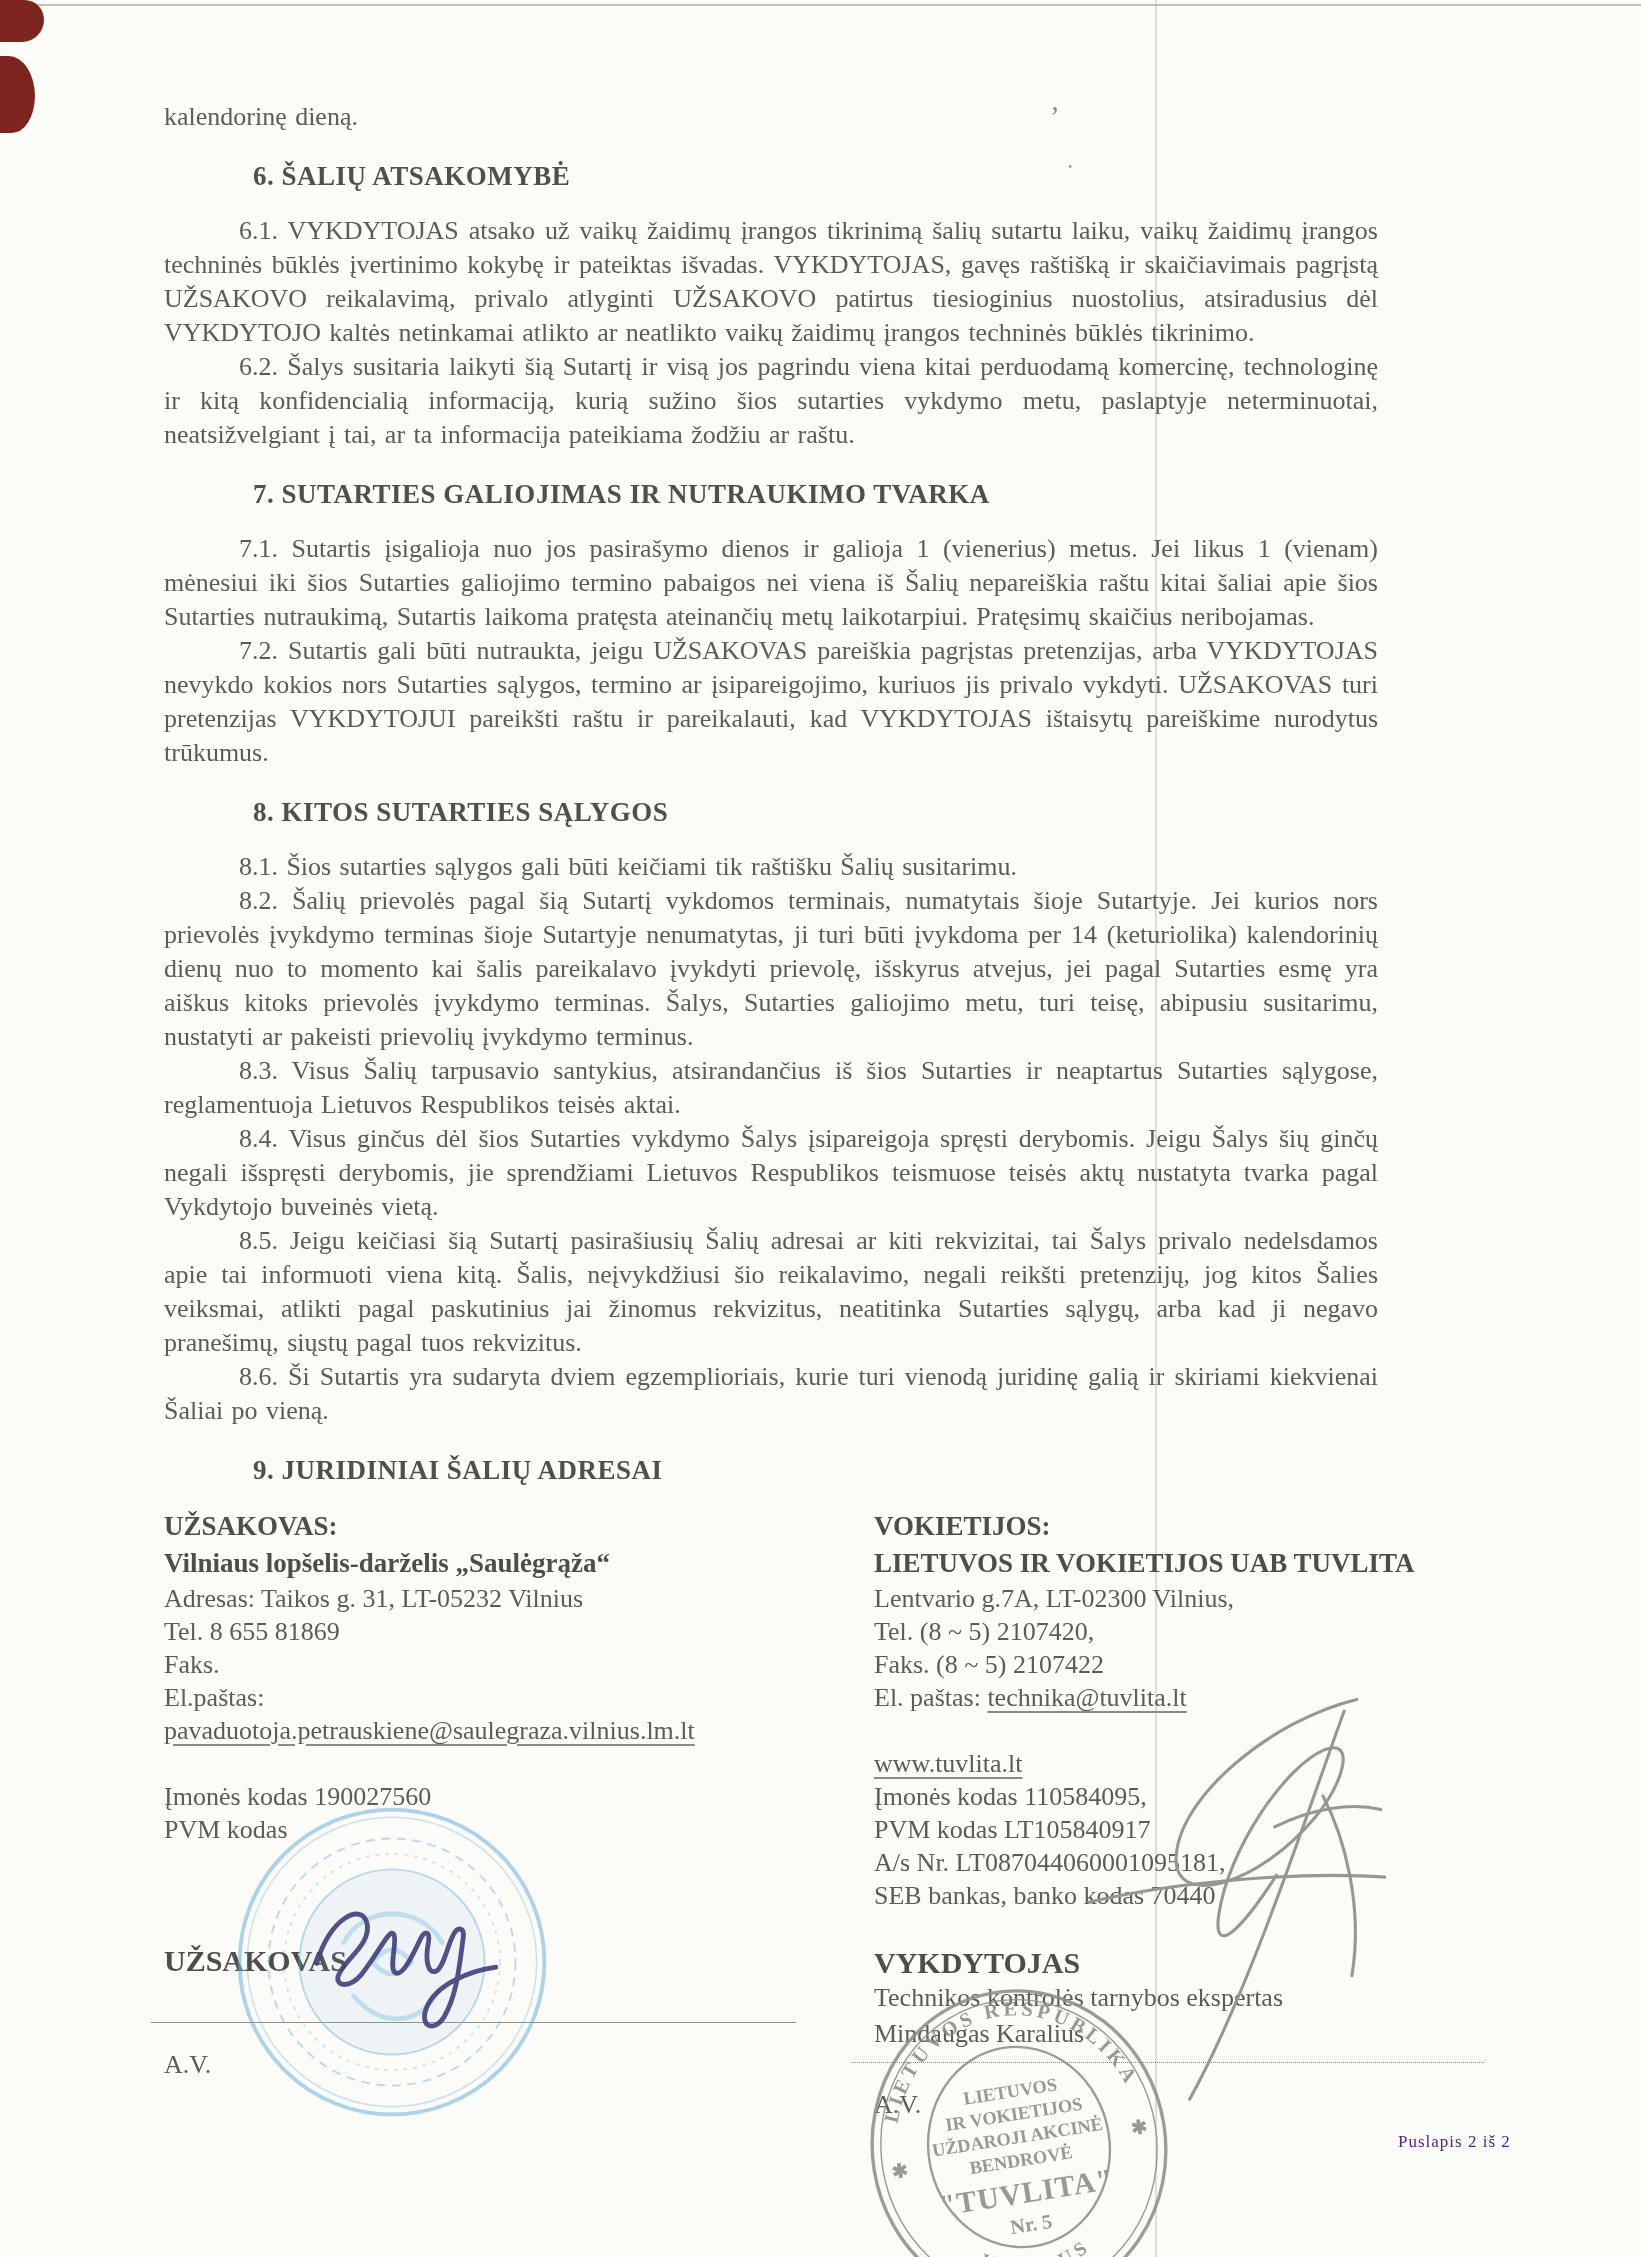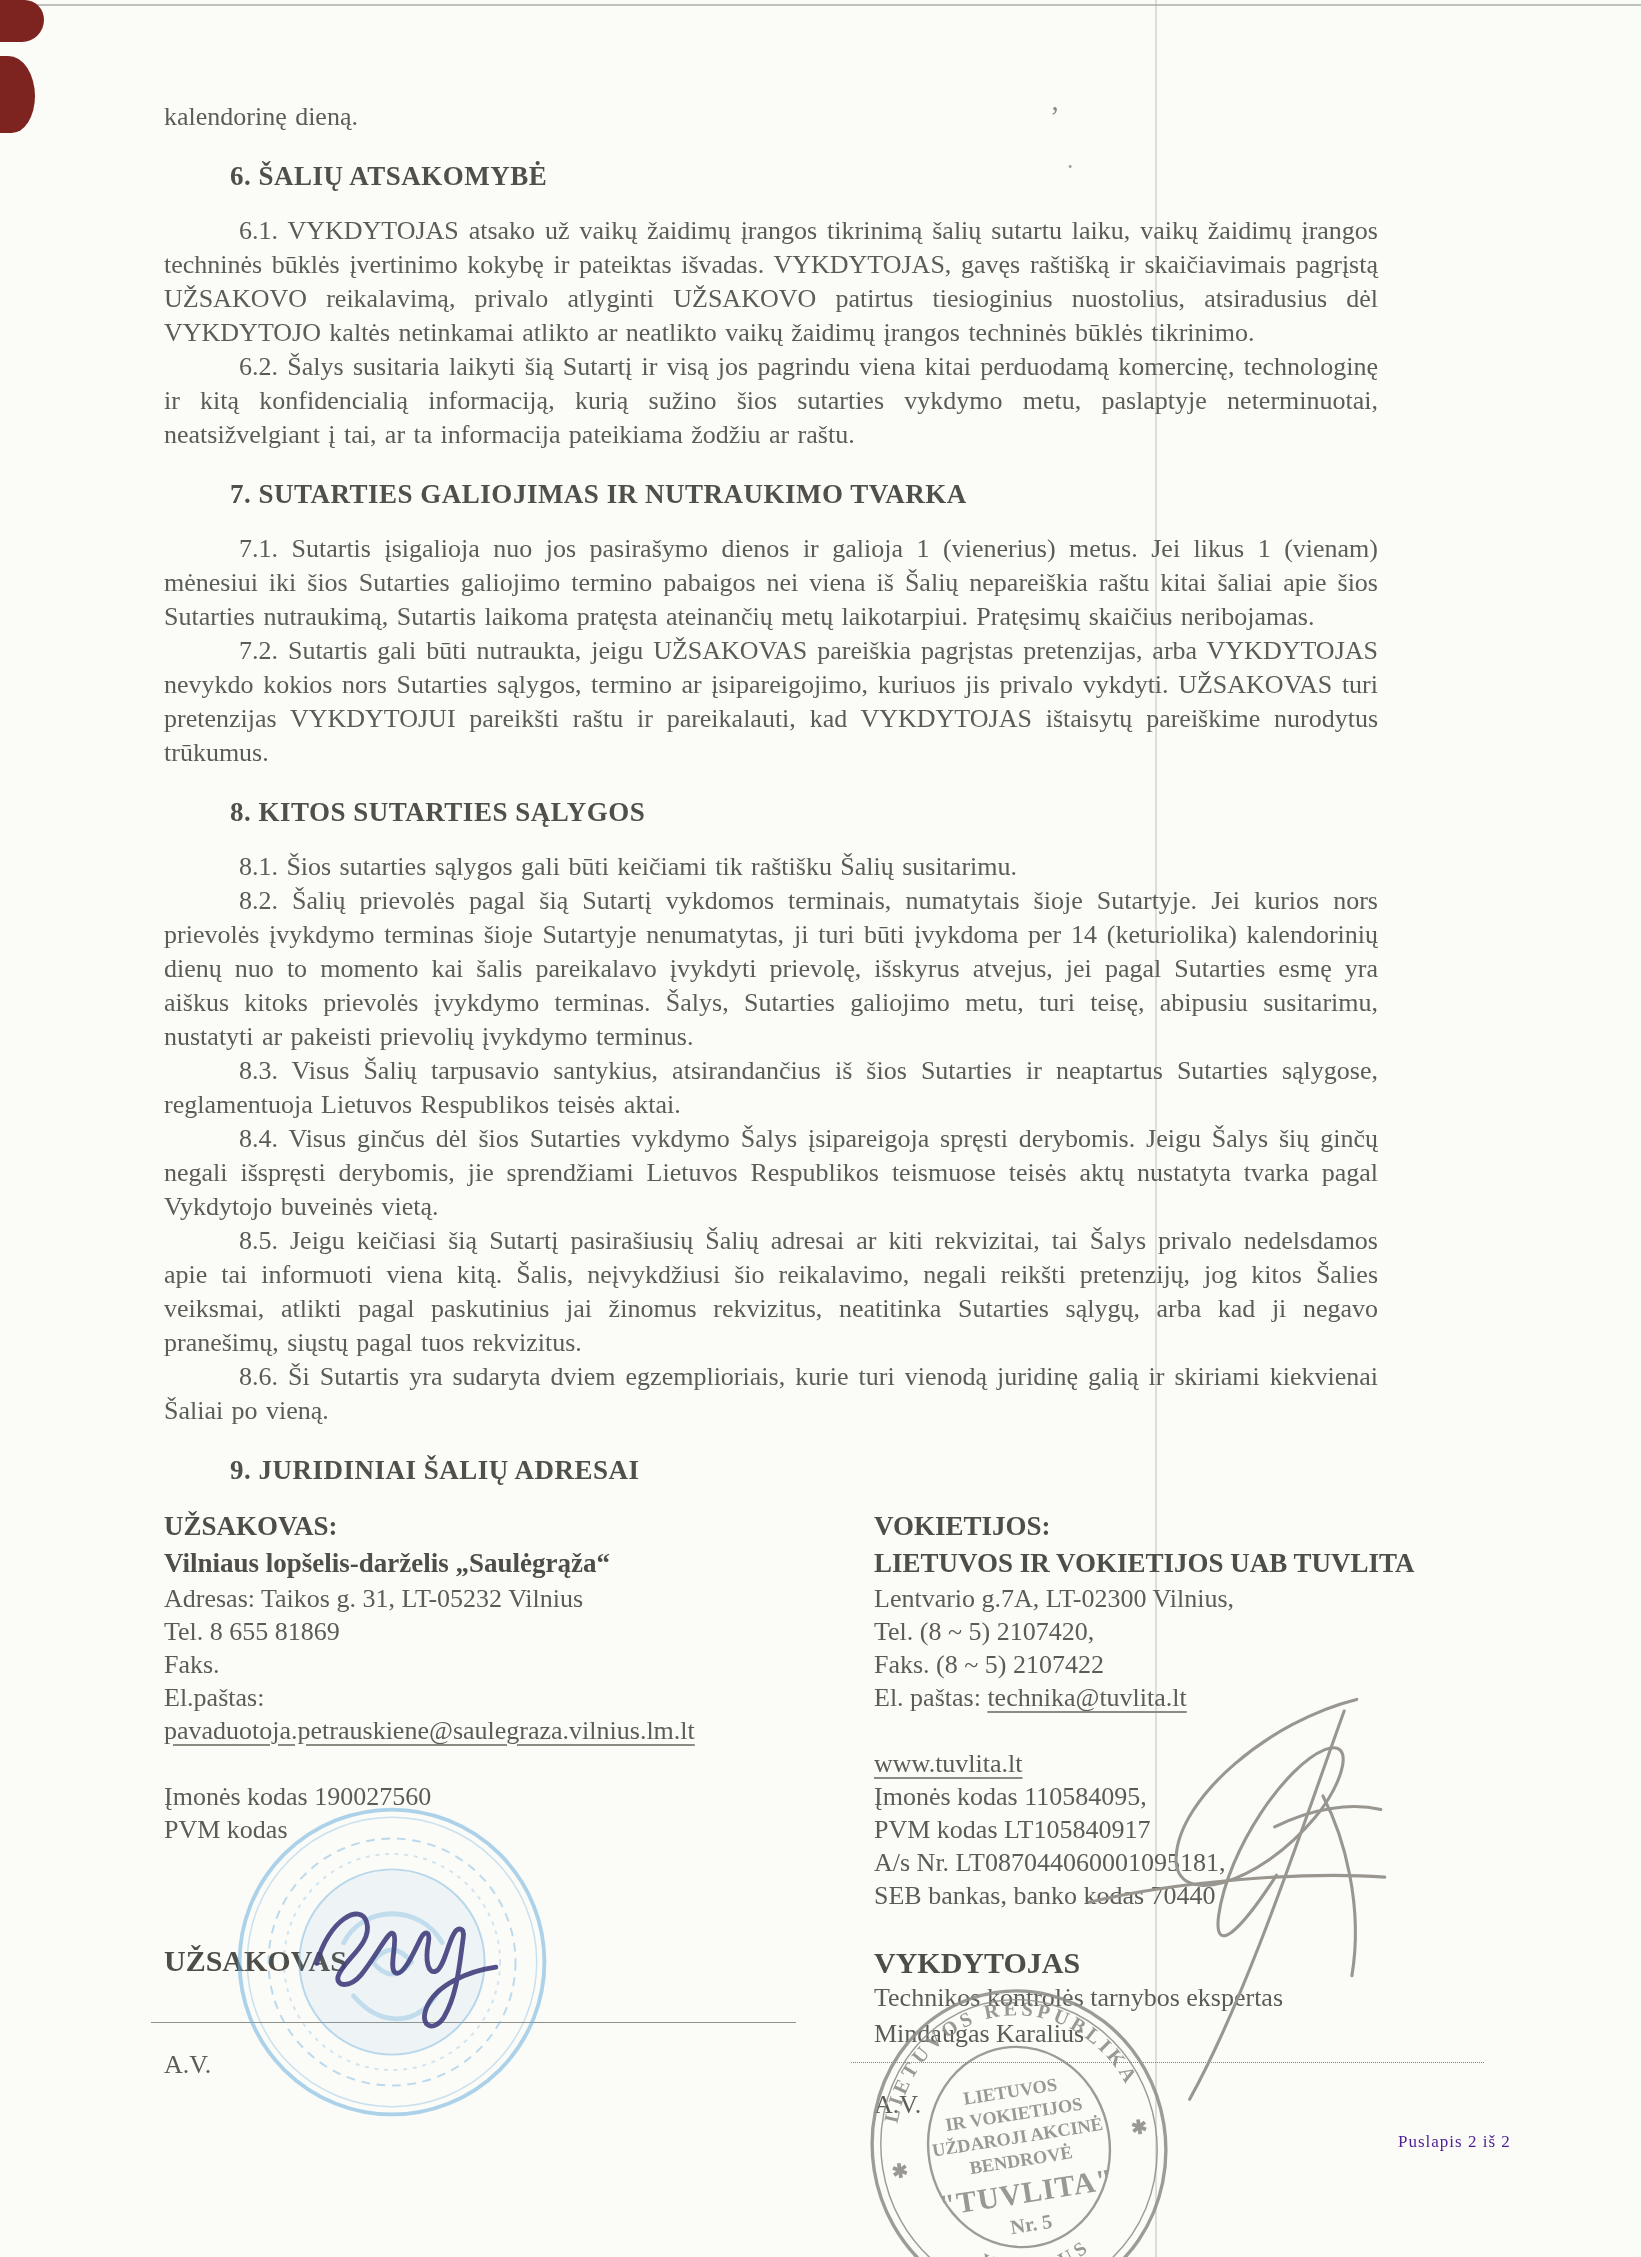--- a/index.html
+++ b/index.html
@@ -15,21 +15,21 @@
   .blob2{left:0;top:56px;width:35px;height:77px;border-radius:0 80% 70% 0 / 0 55% 50% 0;}
   .stray-mark{position:absolute;left:1050px;top:100px;color:#8a8a84;font-size:29px;}
   .stray-dot{position:absolute;left:1066px;top:153px;color:#9a9a94;font-size:25px;}
 
   .doc{
     position:absolute;left:0;top:100px;width:1509px;box-sizing:border-box;
     padding:0 131px 0 164px;font-size:26px;line-height:34px;
   }
   .doc p{margin:0;text-align:justify;text-indent:75px;word-spacing:1.9px;}
   .intro{text-indent:0 !important;}
-  h3{font-size:27px;line-height:34px;color:#504f49;margin:25px 0 21px 66px;font-weight:bold;letter-spacing:0.5px;}
+  h3{font-size:27px;line-height:34px;color:#504f49;margin:25px 0 21px 89px;font-weight:bold;letter-spacing:0.5px;}
 
   .cols{display:flex;margin-top:19.3px;position:relative;}
   .col-left{width:710px;flex:0 0 710px;}
   .col-right{flex:1;}
   .party-head div{font-weight:bold;color:#4e4d47;line-height:37px;font-size:27px;}
   .addr div{line-height:33px;}
   .gap34{height:33px;}
   .doc-link{color:#5c5b55;text-decoration:underline;text-underline-offset:4.8px;text-decoration-color:#8b8b84;}
   .codes div{line-height:33px;}
   .sig-label{font-weight:bold;color:#4e4d47;font-size:30px;line-height:35px;}

